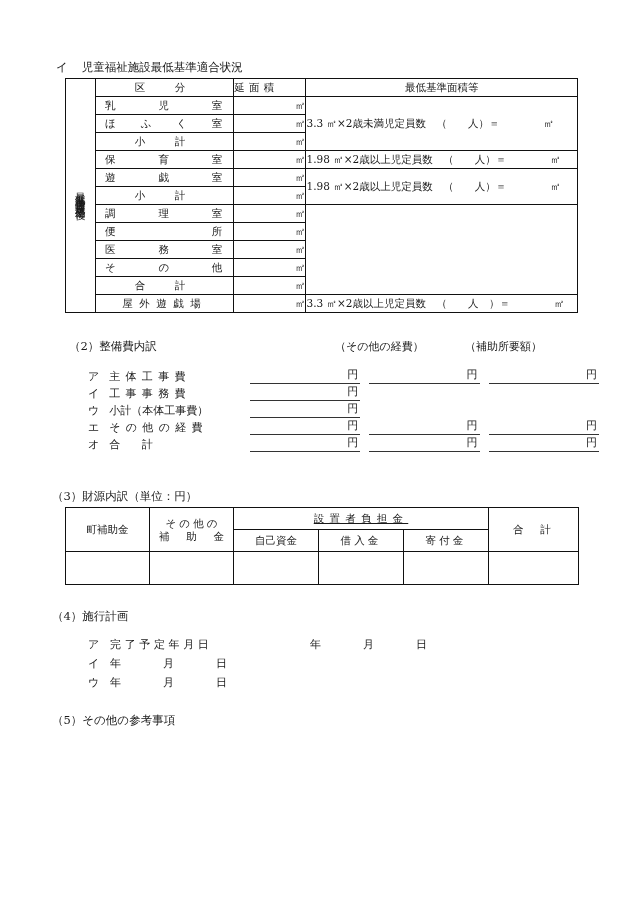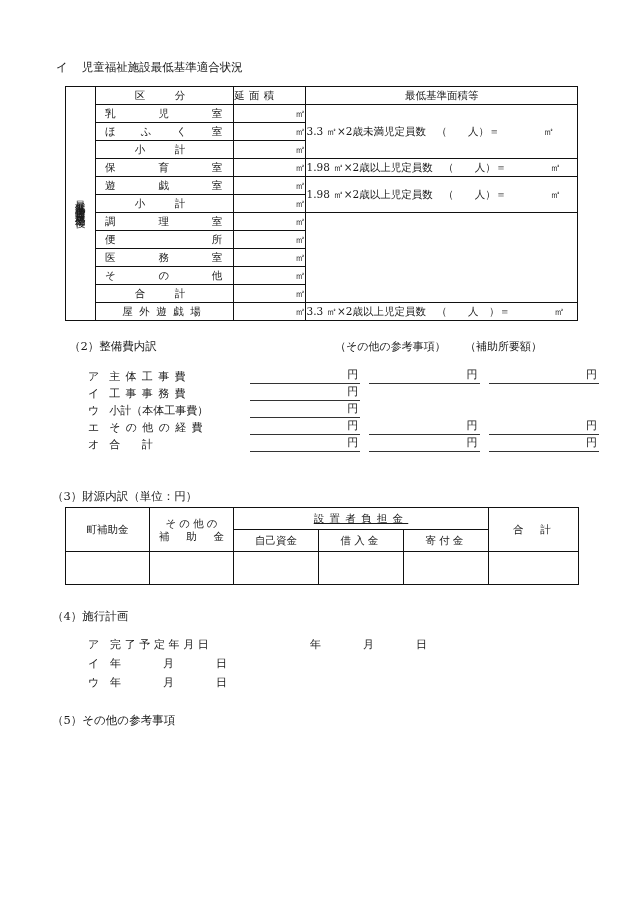--- a/index.html
+++ b/index.html
@@ -35,21 +35,20 @@
   #heading-a .marker { margin-right: 14px; }
 
   
   #table-standards {
     position: absolute;
     left: 65px; top: 78px;
     width: 513px;
     border-collapse: collapse;
     table-layout: fixed;
     font-size: 10.5px;
-    margin-top: 8px;
   }
   #table-standards td, #table-standards th {
     border: 1px solid #111;
     padding: 0;
     font-weight: normal;
     vertical-align: middle;
     height: 17px;
   }
   .col-vhead { width: 30px; }
   .col-label { width: 138px; }
@@ -365,21 +364,21 @@
         <td class="area-cell"><span>㎡</span></td>
         <td class="std-cell">
           <span>3.3 ㎡×2歳以上児定員数　（　　人　）＝</span><span class="unit">㎡</span>
         </td>
       </tr>
     </tbody>
   </table>
 
   <div id="sec2-title" class="jp">（2）整備費内訳</div>
   <div id="sec2-colheads" class="jp">
-    <span id="sec2-col-a">（その他の参考事項）</span><span id="sec2-col-b">（補助所要額）</span>
+    <span id="sec2-col-a">（その他の経費）</span><span id="sec2-col-b">（補助所要額）</span>
   </div>
   <div id="sec2-rows" class="jp">
       <div class="money-row">
         <span style="width: 22px;">ア</span>
         <span class="money-label ml-spread">主体工事費</span>
         <span class="money-field">円</span>
         <span class="money-field">円</span>
         <span class="money-field">円</span>
       </div>
       <div class="money-row">

